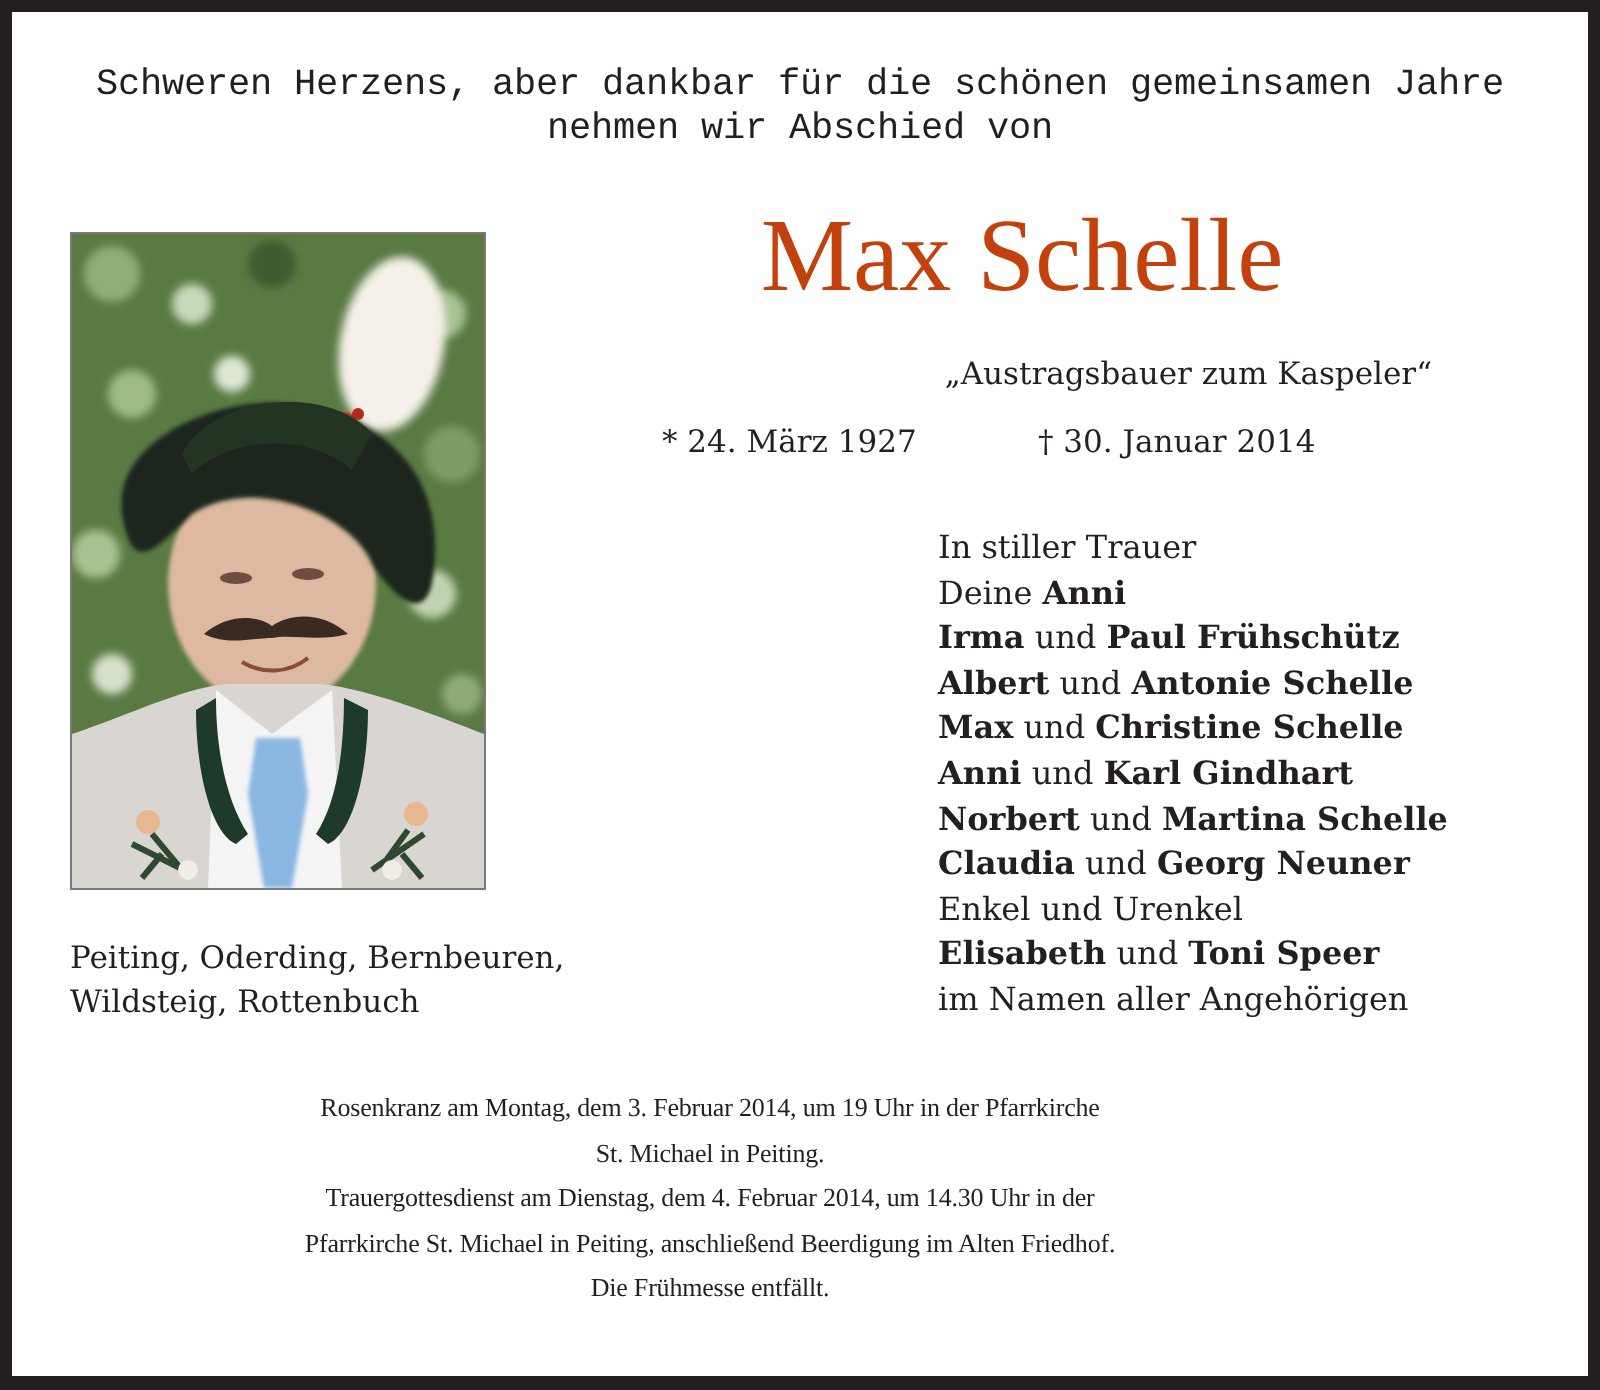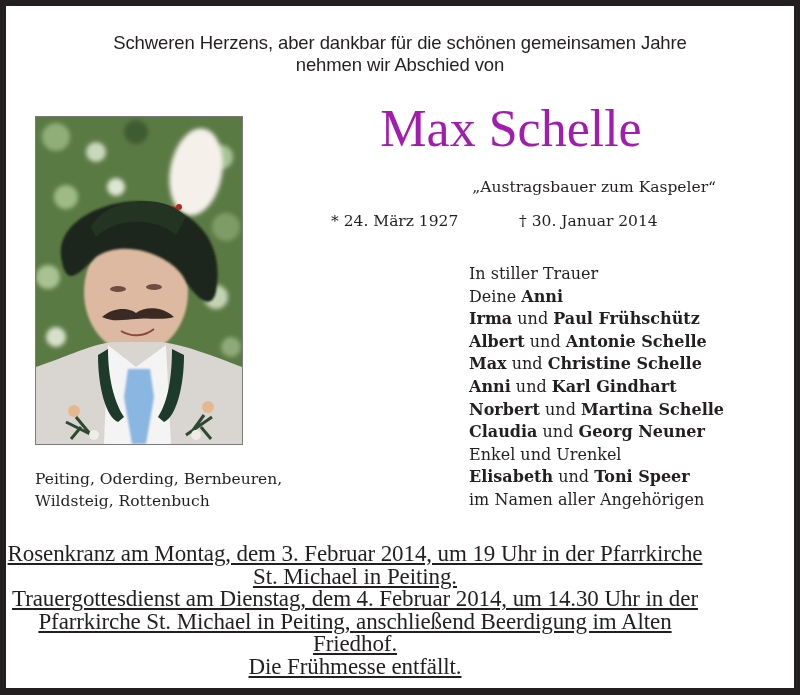--- a/index.html
+++ b/index.html
@@ -14,32 +14,32 @@
     .card {
       position: absolute;
       left: 6px; top: 6px;
       width: 788px; height: 682px;
       background: #ffffff;
     }
     .abs { position: absolute; }
     .intro {
       left: 0; width: 788px; top: 26px;
       text-align: center;
-      font-family: Liberation Sans, sans-serif;
+      font-family: Liberation Mono, monospace;
       font-size: 18.5px;
       line-height: 22px;
       letter-spacing: -0.1px;
     }
     .name {
       left: 340px; width: 330px; top: 92px;
       text-align: center;
       font-family: "Liberation Serif", serif;
       font-size: 52px;
       line-height: 62px;
-      color: #a21caf;
+      color: #c2410c;
     }
     .title-line {
       left: 320px; width: 390px; top: 170px;
       text-align: right;
       font-size: 15.5px;
       line-height: 22px;
     }
     .dates {
       left: 320px; top: 204px;
       font-size: 15.5px;
@@ -64,24 +64,23 @@
     .mourners b { font-weight: bold; }
     .places {
       left: 29px; top: 462px;
       font-size: 15.5px;
       line-height: 22px;
     }
     .services {
       left: 0; width: 698px; top: 537px;
       text-align: center;
       font-family: "Liberation Serif", serif;
-      font-size: 23px;
+      font-size: 13px;
       line-height: 22.6px;
       letter-spacing: -0.1px;
-      text-decoration: underline;
     }
   </style>
 </head>
 <body>
 
 <div class="card">
 
   <div class="abs intro">
     <div>Schweren Herzens, aber dankbar für die schönen gemeinsamen Jahre</div>
     <div>nehmen wir Abschied von</div>

